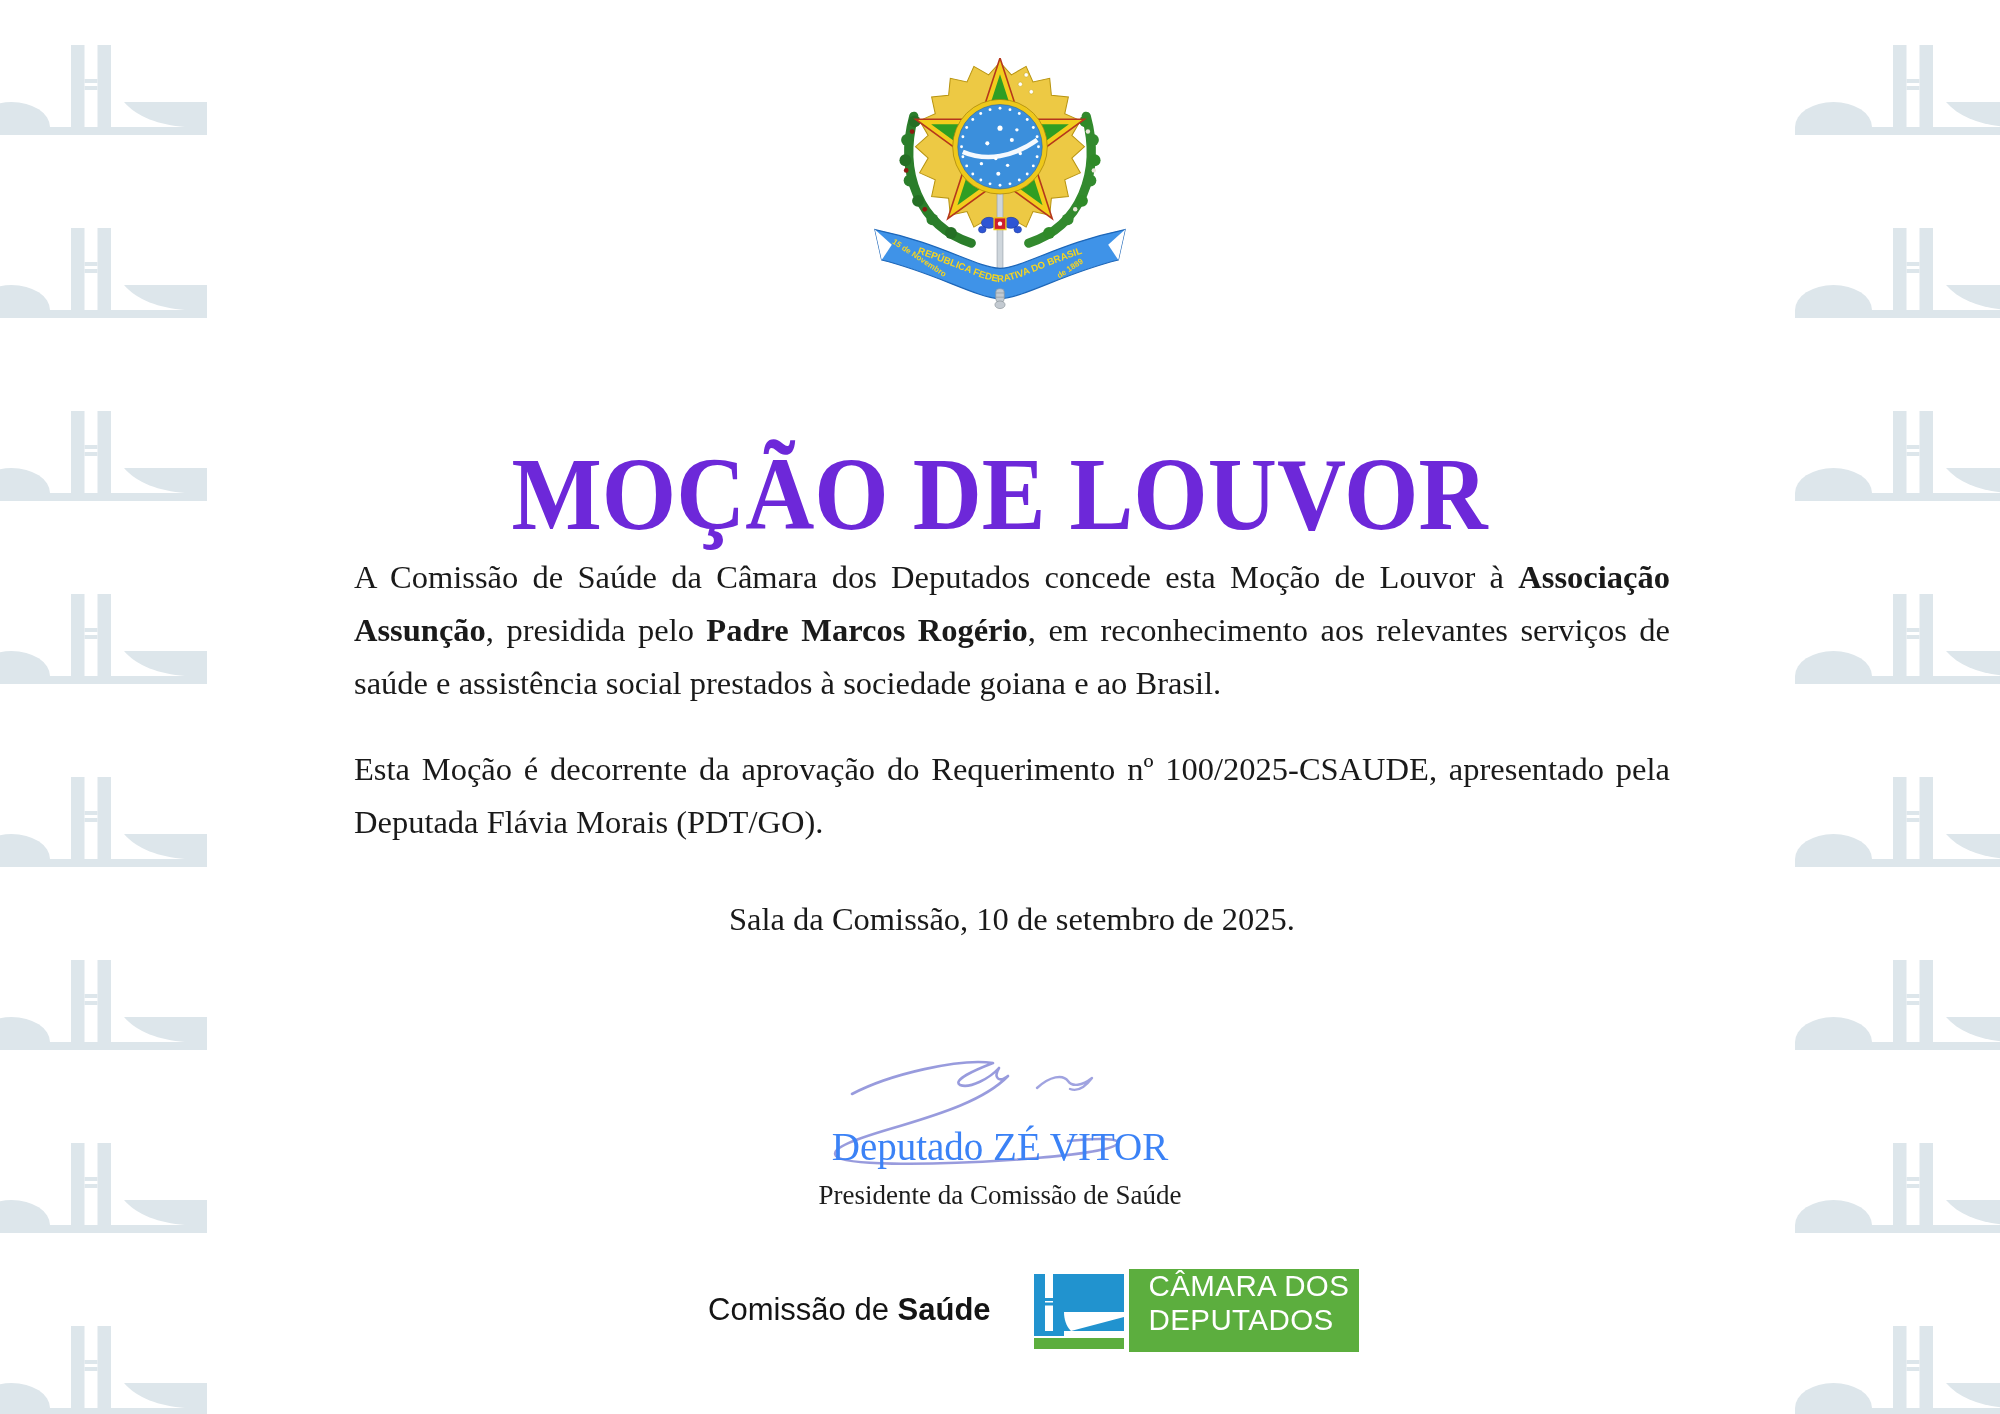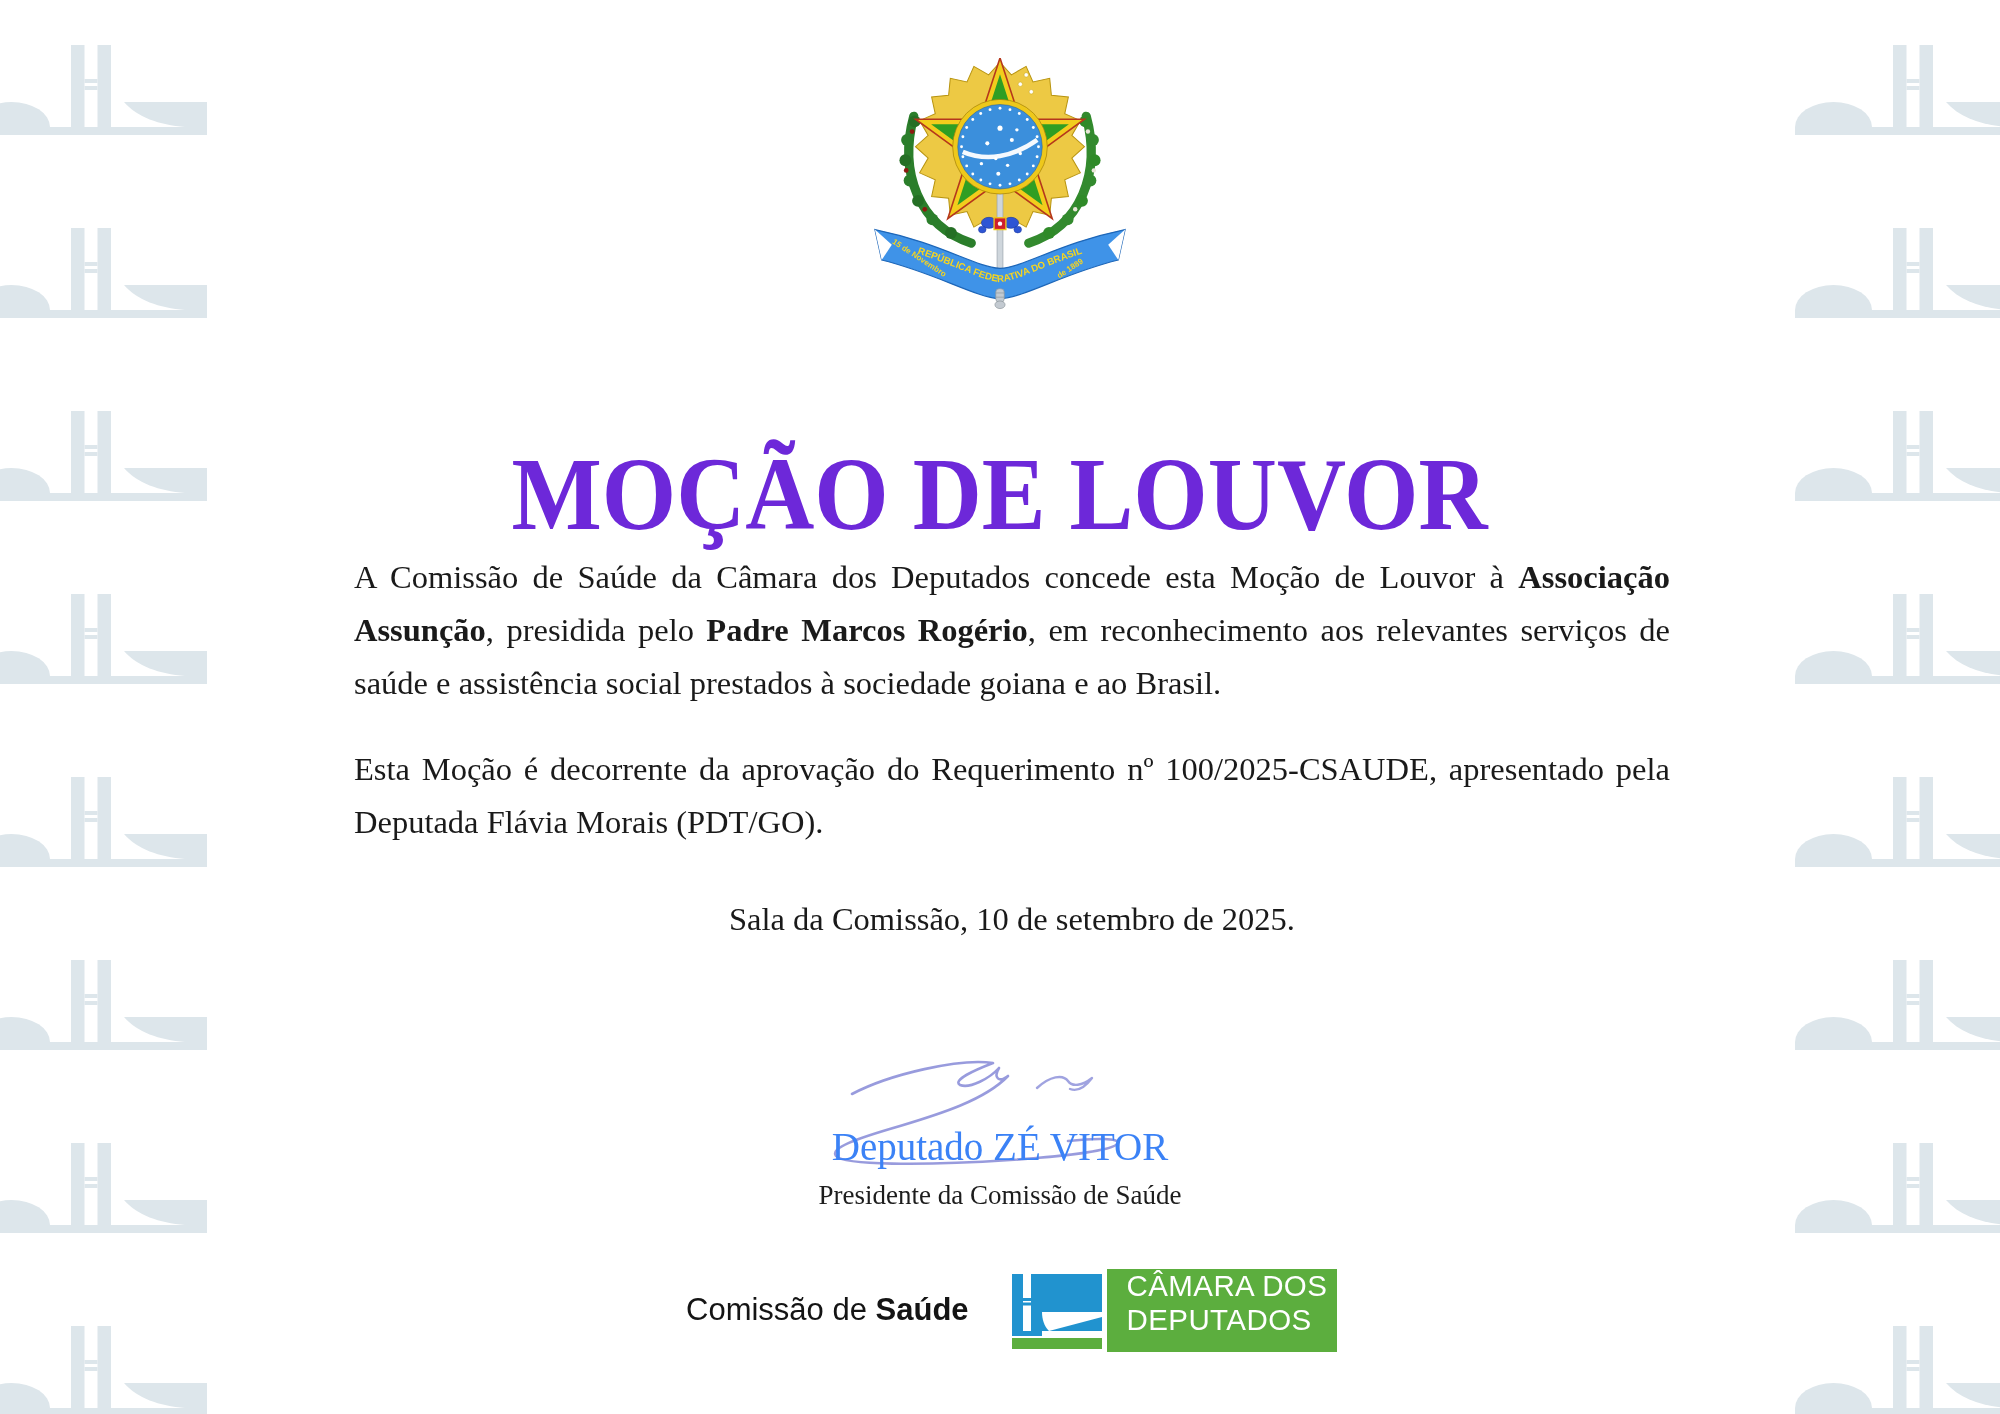--- a/index.html
+++ b/index.html
@@ -43,21 +43,21 @@
     position:absolute;top:1180px;left:0;width:100%;text-align:center;
     font-size:27px;color:#1d1d1d;
   }
   
   .footer{
     position:absolute;top:1268px;left:686px;height:84px;
     display:flex;align-items:center;
   }
   .committee{
     font-family:"Liberation Sans",sans-serif;
-    font-size:31px;color:#141414;margin-right:43px;white-space:nowrap;
+    font-size:31px;color:#141414;margin-right:43px;white-space:nowrap;margin-left:22px;
   }
   .committee .b{font-weight:700;}
   .logo-mark{width:92px;height:82px;background:#ffffff;margin-right:3px;flex:0 0 auto;}
   .logo-mark svg{width:92px;height:82px;display:block;}
   .logo-green{
     width:230px;height:83px;background:#5cae3e;color:#ffffff;
     font-family:"Liberation Sans",sans-serif;font-size:29.5px;line-height:34px;
     letter-spacing:.4px;display:flex;flex-direction:column;justify-content:flex-start;
     padding-left:20px;box-sizing:border-box;white-space:nowrap;
   }

